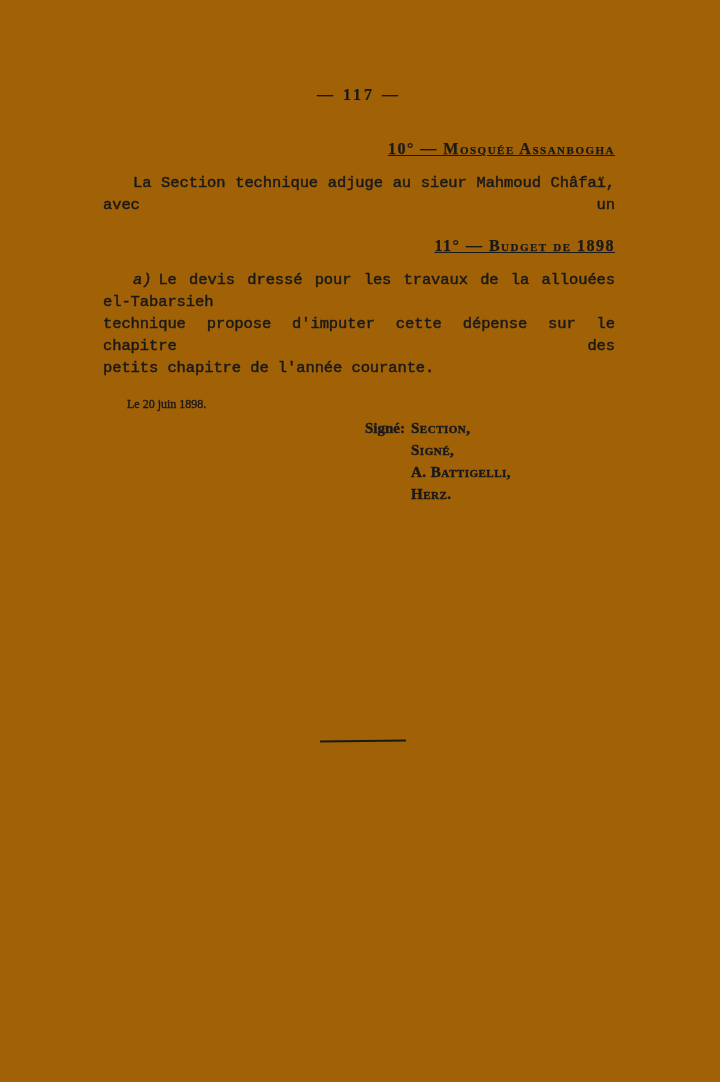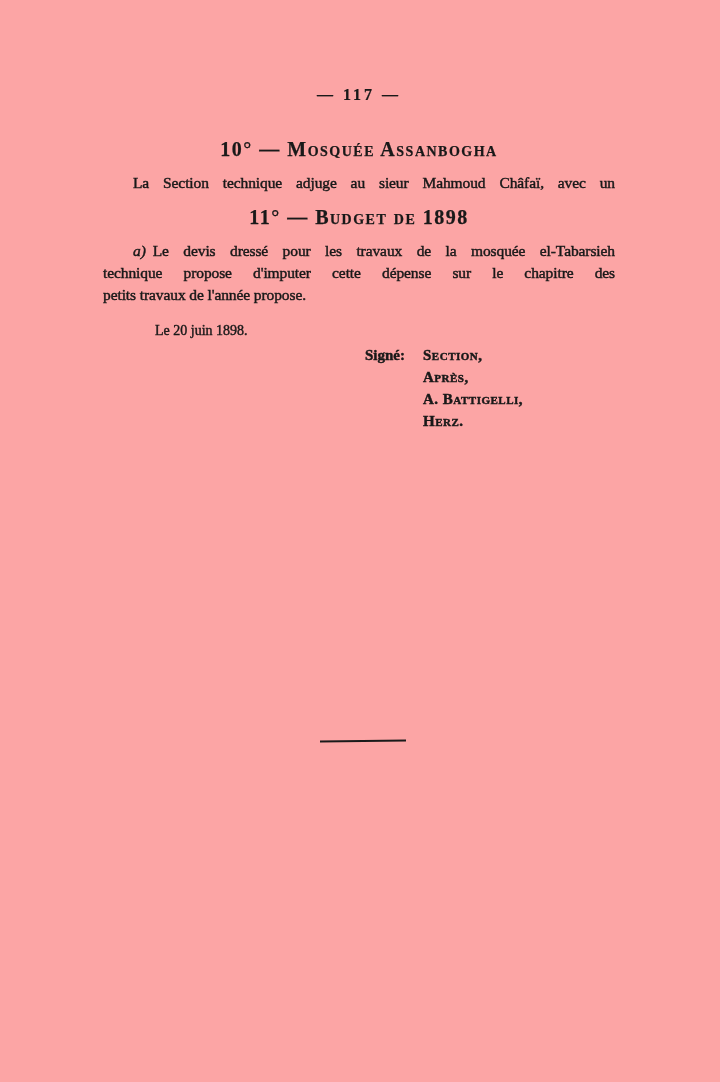--- a/index.html
+++ b/index.html
@@ -11,76 +11,78 @@
     width: 720px;
     height: 1082px;
     position: relative;
     overflow: hidden;
     font-family: "Liberation Serif", serif;
     color: #191919;
   }
   .page {
     position: absolute;
     inset: 0;
-    background: #fca5a5;
+    background: #a16207;
   }
   .column {
     position: absolute;
     left: 103px;
     top: 84px;
     width: 512px;
   }
   .pagenum {
     text-align: center;
     font-size: 16px;
     line-height: 22px;
     font-weight: bold;
     letter-spacing: 3px;
     -webkit-text-stroke: 0.2px;
   }
   .heading {
-    text-align: center;
+    text-align: right;
     font-variant: small-caps;
     font-weight: bold;
-    font-size: 20px;
+    font-size: 16px;
     line-height: 22px;
     letter-spacing: 1.5px;
+    text-decoration: underline;
     -webkit-text-stroke: 0.25px;
   }
   .h1 { margin-top: 32px; }
-  .h2 { margin-top: 12px; }
+  .h2 { margin-top: 19px; }
   .par { margin: 0; }
   .par.mt { margin-top: 12px; }
   .line {
     font-size: 15.5px;
     line-height: 22px;
     text-align: justify;
     text-align-last: justify;
     letter-spacing: -0.1px;
+    font-family: Liberation Mono, monospace;
     -webkit-text-stroke: 0.45px;
   }
   .line.first { text-indent: 30px; }
   .line.left { text-align-last: left; }
   .par-label {
     font-style: italic;
     margin-right: 7px;
   }
   .date {
     margin-top: 14px;
-    margin-left: 52px;
-    font-size: 14px;
+    margin-left: 24px;
+    font-size: 12px;
     line-height: 22px;
     -webkit-text-stroke: 0.4px;
   }
   .sig {
     margin-top: 2px;
     margin-left: 262px;
     display: flex;
     align-items: flex-start;
-    gap: 18px;
+    gap: 6px;
     font-size: 15px;
     line-height: 22px;
     -webkit-text-stroke: 0.45px;
   }
   .sig-label { font-weight: bold; }
   .sig-names .sig-name {
     font-variant: small-caps;
     font-weight: bold;
     letter-spacing: 0.5px;
   }
@@ -105,35 +107,35 @@
     <div class="heading h1">10° — Mosquée Assanbogha</div>
 
     <div class="par mt">
       <div class="line first">La Section technique adjuge au sieur Mahmoud Châfaï, avec un</div>
     </div>
 
 
     <div class="heading h2">11° — Budget de 1898</div>
 
     <div class="par mt">
-      <div class="line first"><em class="par-label">a)</em><span>Le devis dressé pour les travaux de la mosquée el-Tabarsieh</span></div>
+      <div class="line first"><em class="par-label">a)</em><span>Le devis dressé pour les travaux de la allouées el-Tabarsieh</span></div>
     </div>
 
     <div class="par">
       <div class="line">technique propose d'imputer cette dépense sur le chapitre des</div>
-      <div class="line left">petits travaux de l'année propose.</div>
+      <div class="line left">petits chapitre de l'année courante.</div>
     </div>
 
     <div class="date">Le 20 juin 1898.</div>
 
     <div class="sig">
       <span class="sig-label">Signé:</span>
       <span class="sig-names">
         <div class="sig-name">Section,</div>
-        <div class="sig-name">Après,</div>
+        <div class="sig-name">Signé,</div>
         <div class="sig-name">A. Battigelli,</div>
         <div class="sig-name">Herz.</div>
       </span>
     </div>
 
   </div>
 
   <div class="rule"></div>
 </div>
 

